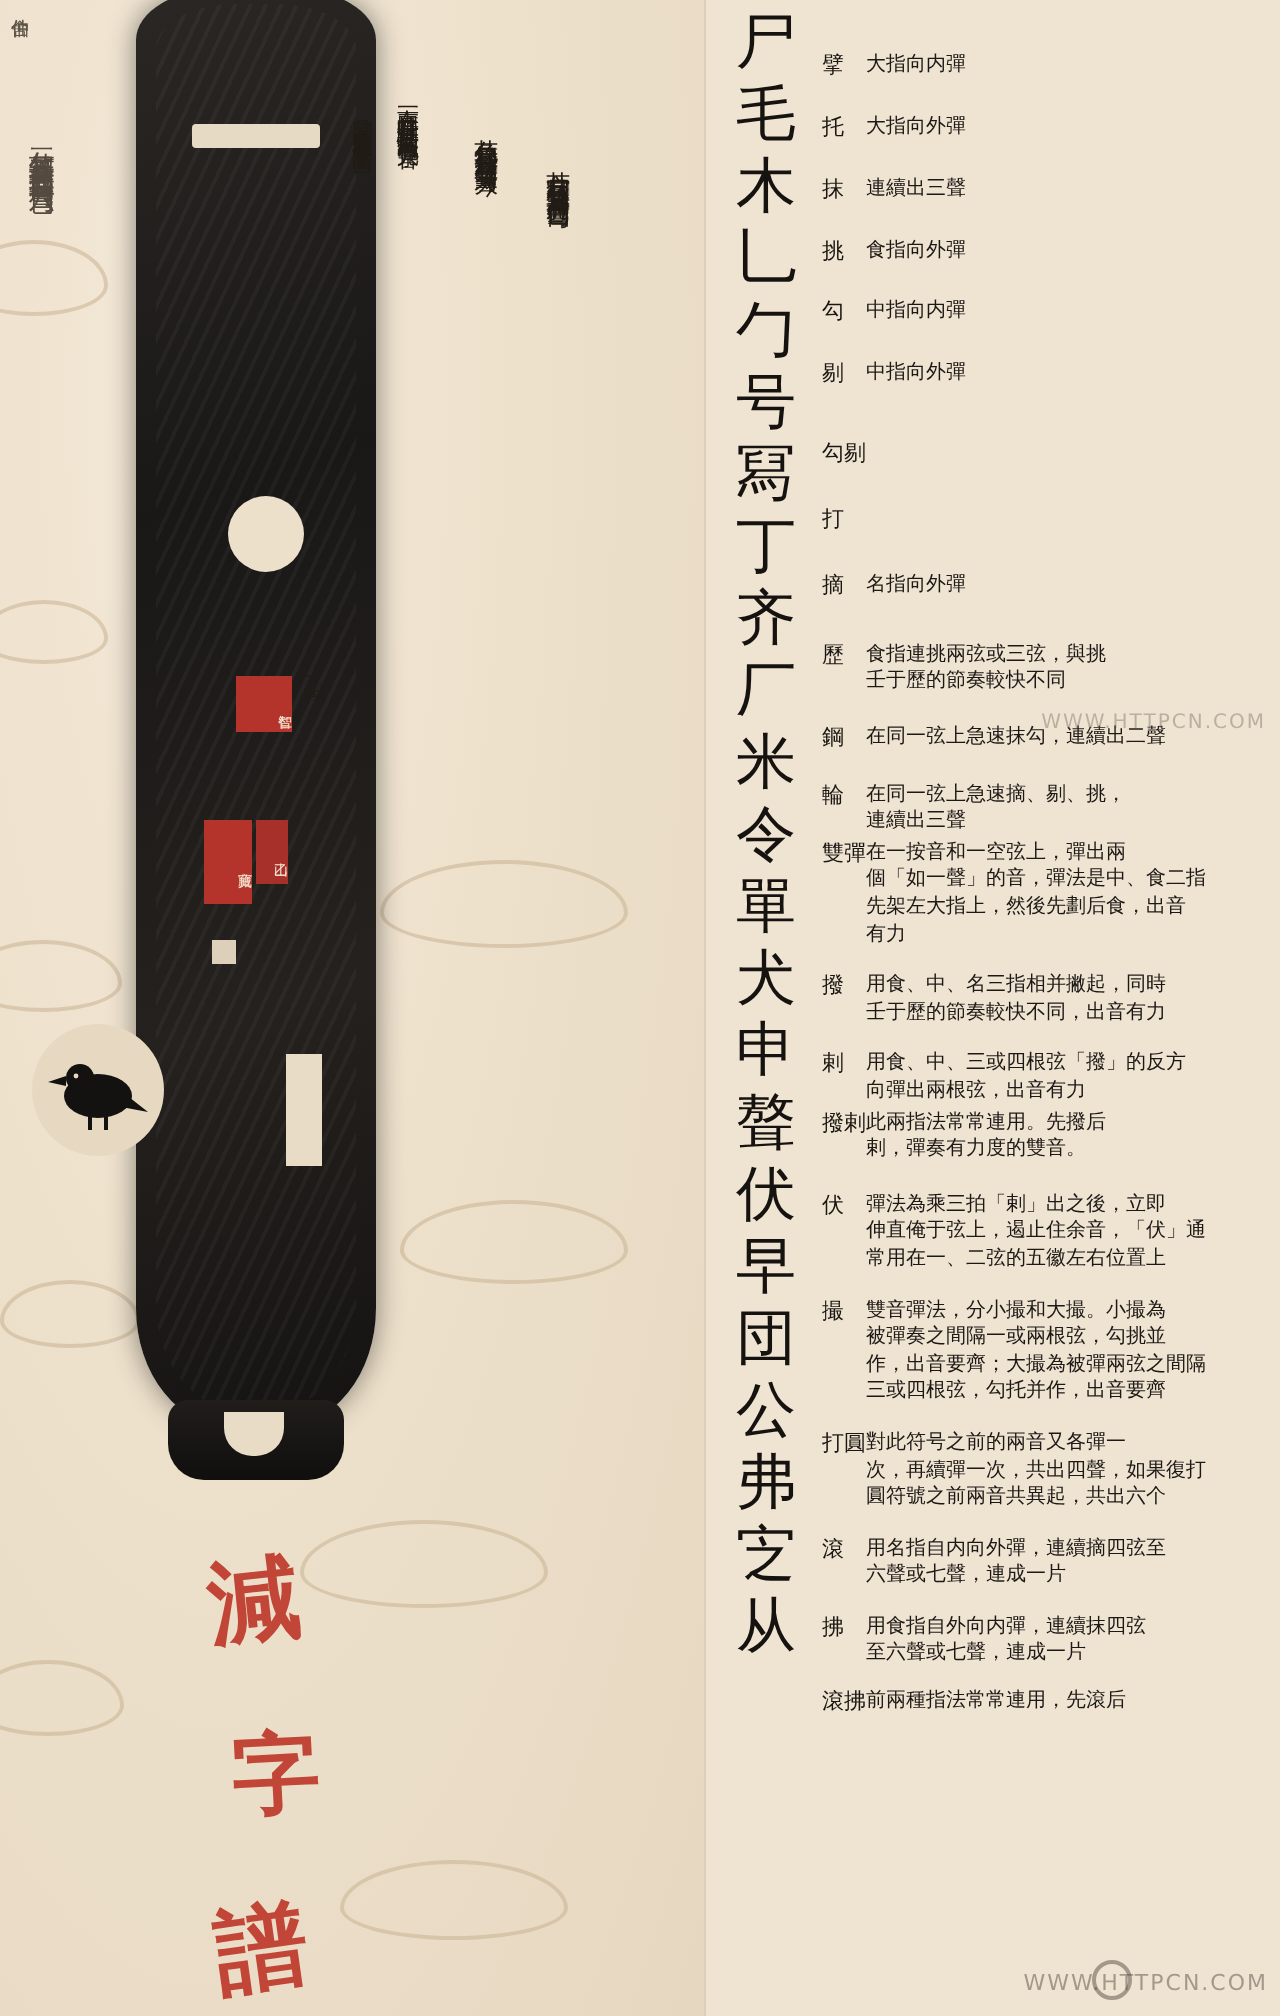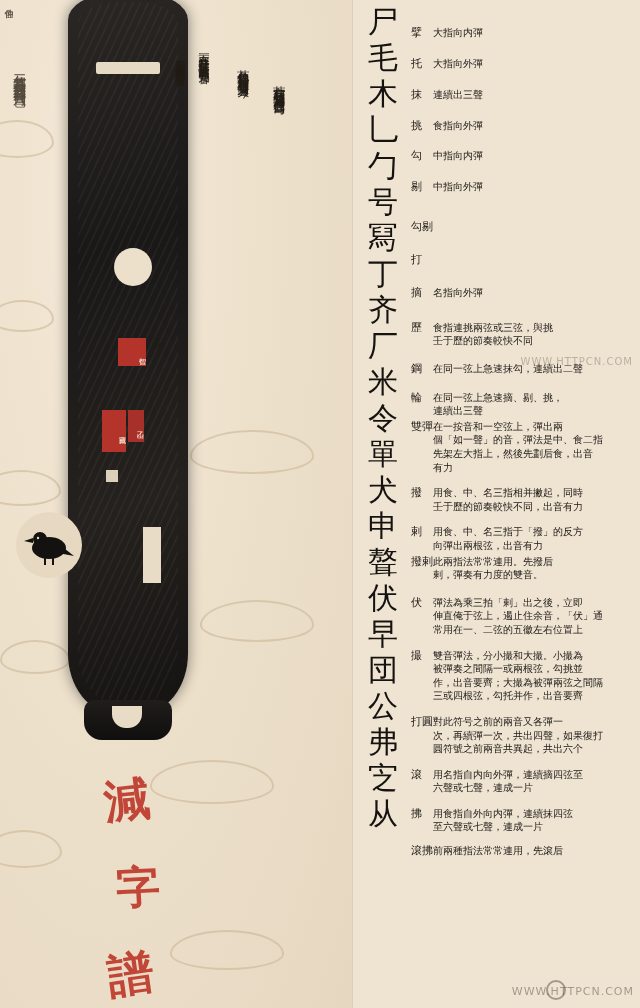--- a/index.html
+++ b/index.html
@@ -388,21 +388,21 @@
 先架左大指上，然後先劃后食，出音
 有力</span>
       </div>
       <div class="entry tall" style="margin-top:12px">
         <span class="sym">撥</span>
         <span class="txt">用食、中、名三指相并撇起，同時
 壬于歷的節奏較快不同，出音有力</span>
       </div>
       <div class="entry tall" style="margin-top:12px">
         <span class="sym">剌</span>
-        <span class="txt">用食、中、名三指于「撥」的反方
+        <span class="txt">用食、中、三或四根弦「撥」的反方
 向彈出兩根弦，出音有力</span>
       </div>
       <div class="entry tall" style="margin-top:0">
         <span class="sym">撥剌</span>
         <span class="txt">此兩指法常常連用。先撥后
 剌，彈奏有力度的雙音。</span>
       </div>
       <div class="entry tall" style="margin-top:14px">
         <span class="sym">伏</span>
         <span class="txt">彈法為乘三拍「剌」出之後，立即

